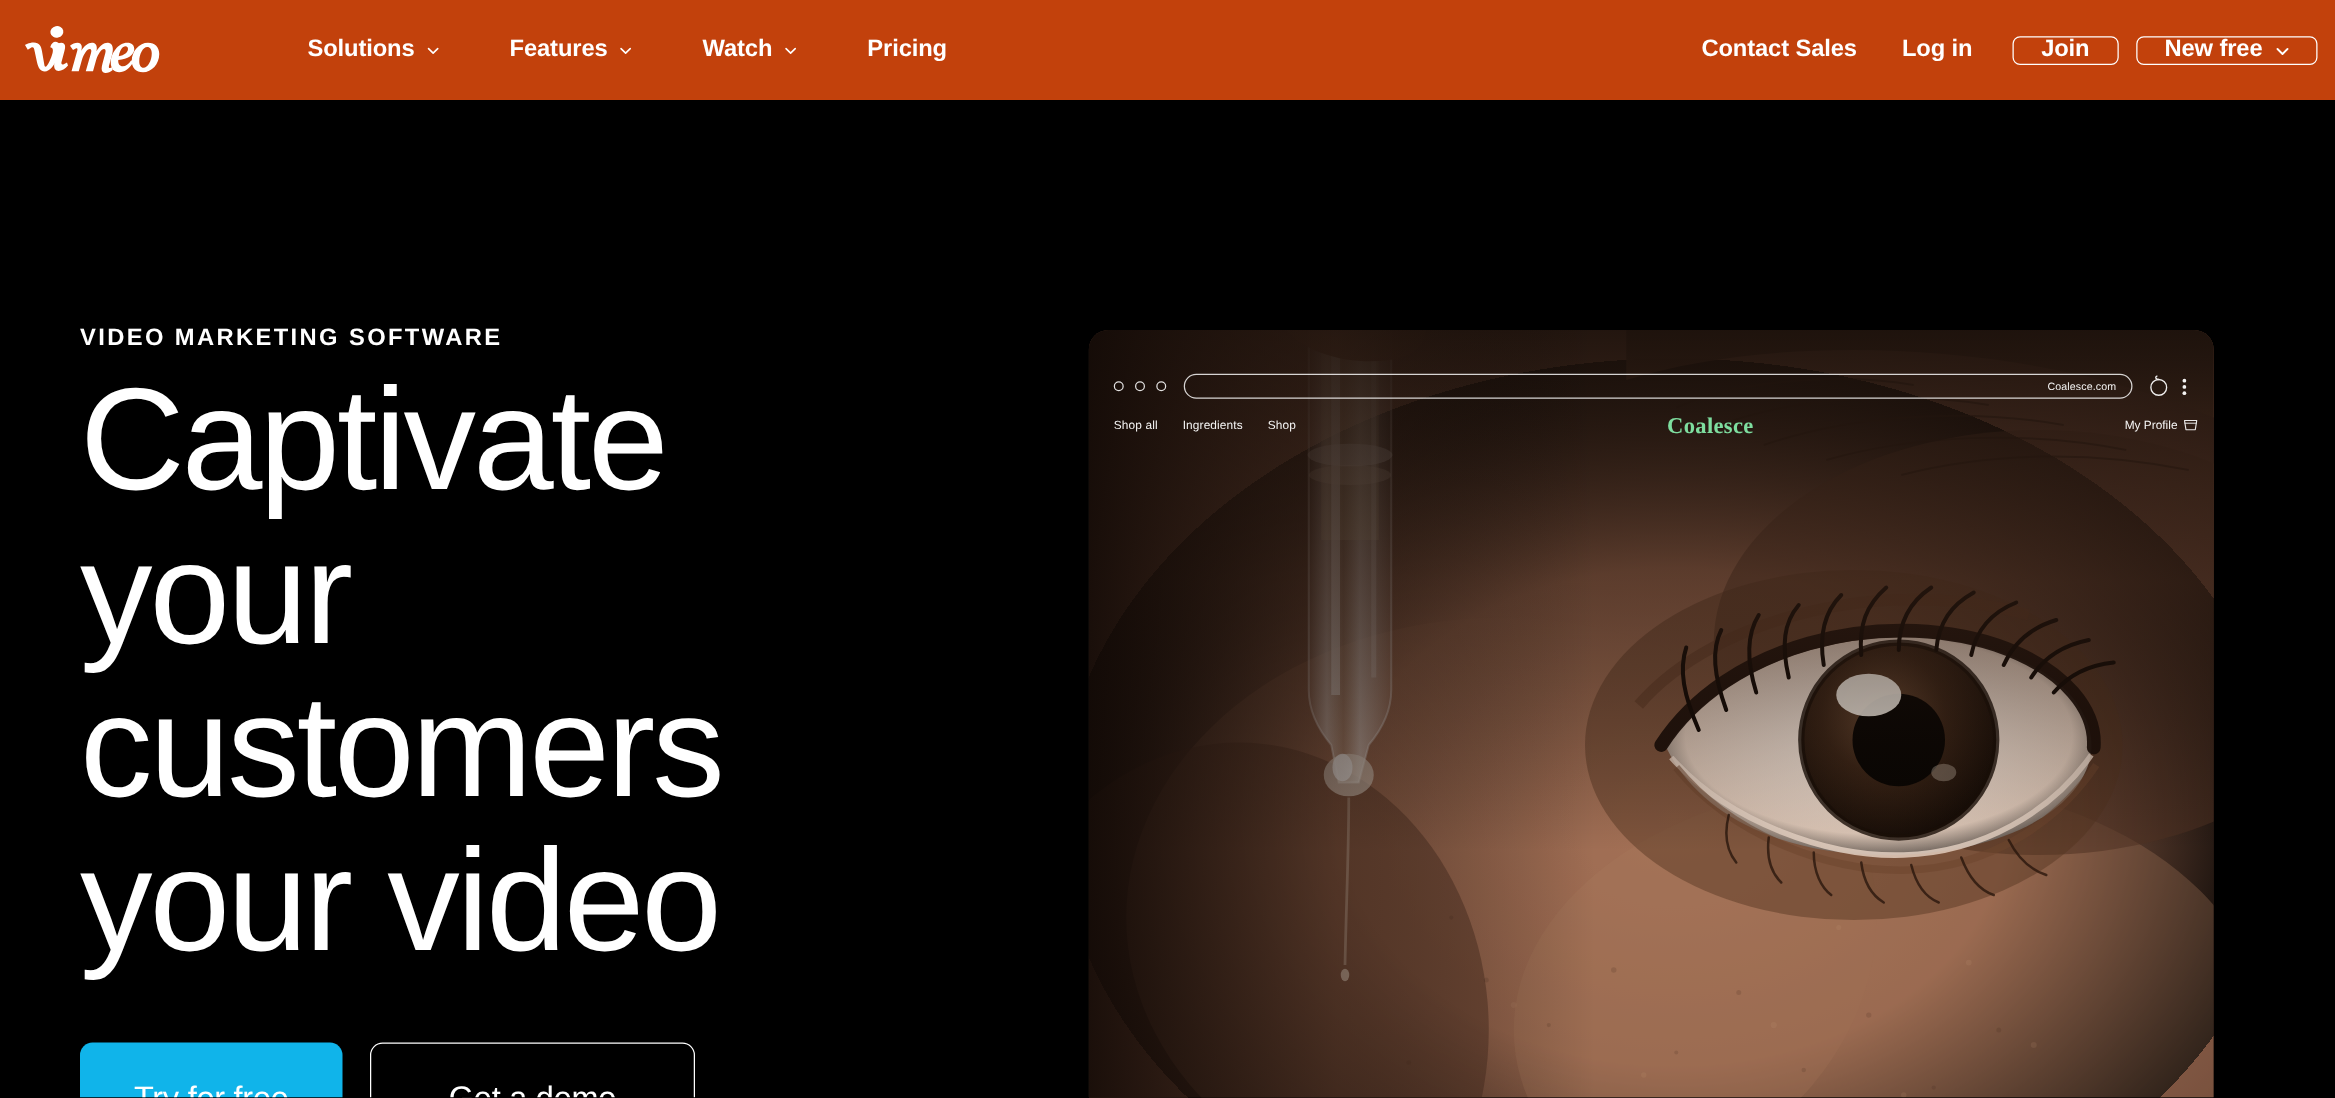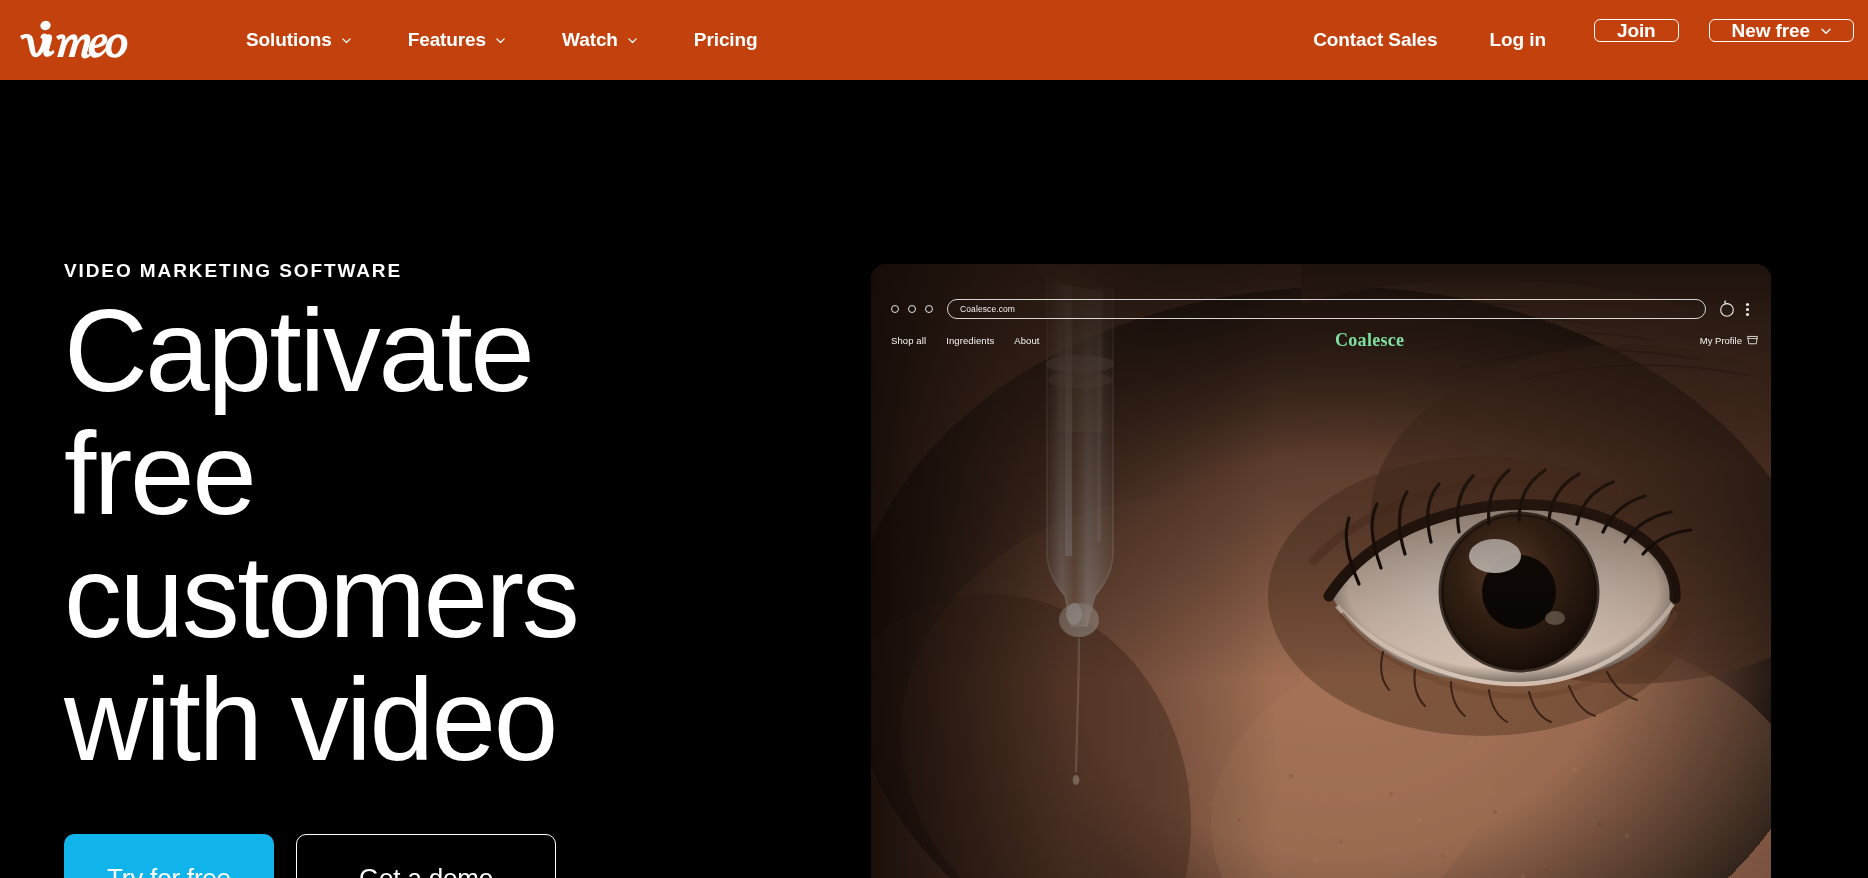--- a/index.html
+++ b/index.html
@@ -71,23 +71,23 @@
     width: 11px;
     height: 11px;
     flex: 0 0 auto;
   }
   .chev svg { display:block; }
 
   .nav-spacer { flex: 1 1 auto; }
 
   .nav-right {
     display: flex;
-    align-items: flex-start;
+    align-items: center;
     flex: 0 0 auto;
-    gap: 16px;
+    gap: 0;
   }
   .nav-text-btn {
     color: #ffffff;
     font-size: 19px;
     font-weight: 700;
     letter-spacing: -0.1px;
     padding: 10px 18px;
     white-space: nowrap;
     cursor: pointer;
     background: none;
@@ -238,20 +238,21 @@
     height: 20px;
     border: 1.1px solid rgba(255,255,255,0.82);
     border-radius: 11px;
     display: flex;
     align-items: center;
     padding: 0 12px;
     color: rgba(255,255,255,0.95);
     font-size: 8.5px;
     letter-spacing: 0.1px;
     margin-right: 12px;
+    justify-content: flex-end;
   }
   .chrome-icons { display: flex; align-items: center; gap: 10px; flex: 0 0 auto; }
   .reload-ico { width: 18px; height: 18px; opacity: 0.92; }
   .reload-ico svg { display:block; }
   .kebab { display:flex; flex-direction: column; gap: 2px; align-items:center; }
   .kebab i { display:block; width: 3px; height: 3px; background: rgba(255,255,255,0.95); border-radius:50%; }
 
   .chrome-row2 {
     position: absolute;
     top: 66px; left: 0;
@@ -367,21 +368,21 @@
             </svg>
         </span>
       </button>
     </div>
   </nav>
 
   <section class="hero">
 
     <div class="hero-left">
       <div class="eyebrow">VIDEO MARKETING SOFTWARE</div>
-      <h1 class="headline">Captivate free customers with video</h1>
+      <h1 class="headline">Captivate your customers your video</h1>
       <div class="cta-row">
         <button class="btn-primary">Try for free</button>
         <button class="btn-secondary">Get a demo</button>
       </div>
     </div>
 
     <div class="video-panel">
 
       <div class="video-img">
         <svg viewBox="0 0 900 672" preserveAspectRatio="xMidYMid slice" aria-hidden="true">
@@ -579,21 +580,21 @@
                 <i></i>
                 <i></i>
             </span>
           </div>
         </div>
 
         <div class="chrome-row2">
           <div class="site-nav">
             <span class="site-nav-link">Shop all</span>
             <span class="site-nav-link">Ingredients</span>
-            <span class="site-nav-link">About</span>
+            <span class="site-nav-link">Shop</span>
           </div>
           <div class="site-logo-wrap">
             <span class="site-logo">Coalesce</span>
           </div>
           <div class="site-right">
             <span class="profile-link">My Profile</span>
             <span class="cart-ico">
               <svg viewBox="0 0 16 16" width="13" height="13">
                 <path d="M2 3 H14 L12.6 12 H3.4 Z" fill="none" stroke="#ffffff" stroke-width="1.1" stroke-linejoin="round"></path>
                 <path d="M2 5.6 H14" fill="none" stroke="#ffffff" stroke-width="1"></path>

